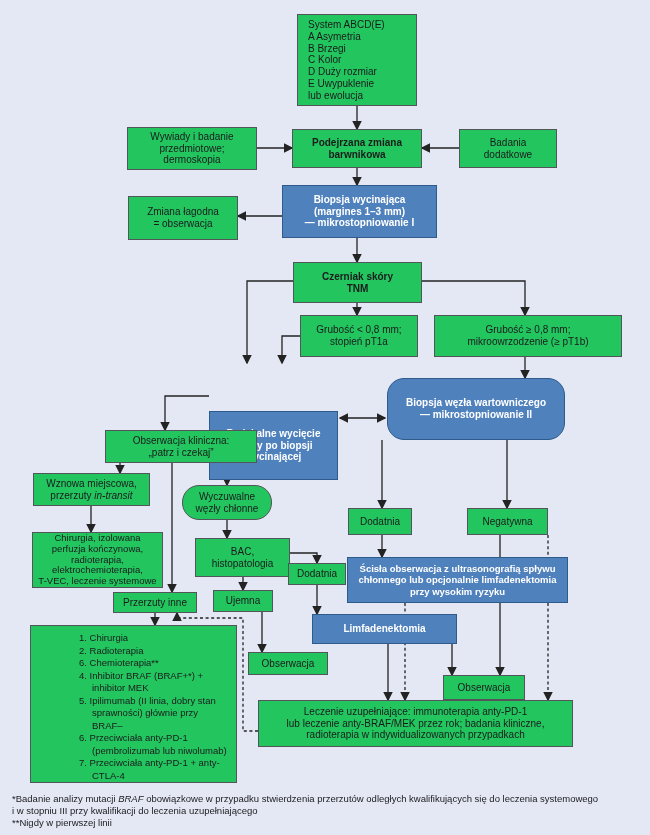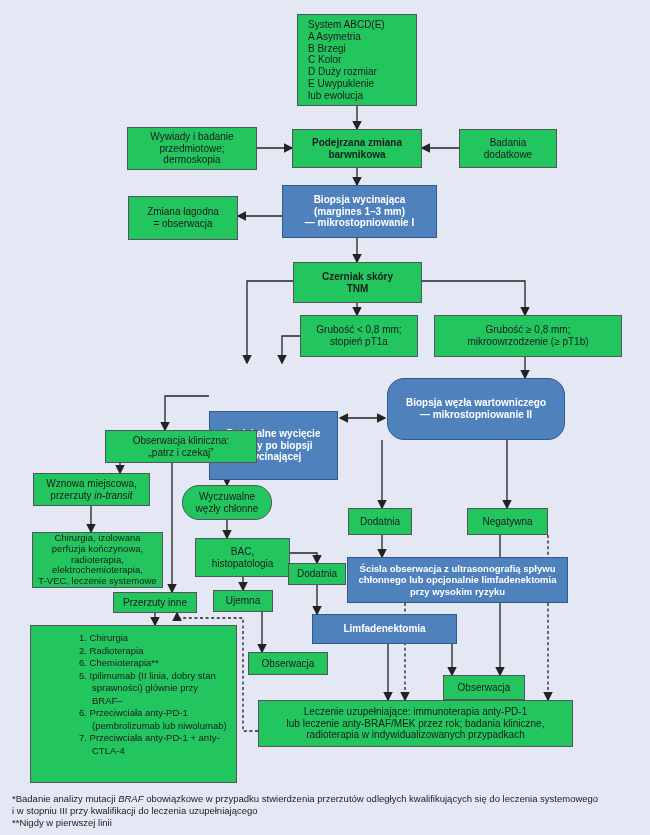--- a/index.html
+++ b/index.html
@@ -217,20 +217,21 @@
 
   <div class="node" style="left:248px;top:652px;width:80px;height:23px;">
     <div class="t">Obserwacja</div>
   </div>
 
   <div class="node left" style="left:30px;top:625px;width:207px;height:158px;">
     <div class="list-items">
       <div class="list-item">1. Chirurgia</div>
       <div class="list-item">2. Radioterapia</div>
       <div class="list-item">6. Chemioterapia**</div>
+      <div class="list-item">4. Inhibitor BRAF (BRAF+*) + inhibitor MEK</div>
       <div class="list-item">5. Ipilimumab (II linia, dobry stan sprawności) głównie przy BRAF–</div>
       <div class="list-item">6. Przeciwciała anty-PD-1 (pembrolizumab lub niwolumab)</div>
       <div class="list-item">7. Przeciwciała anty-PD-1 + anty-CTLA-4</div>
     </div>
   </div>
 
   <div class="node" style="left:443px;top:675px;width:82px;height:25px;">
     <div class="t">Obserwacja</div>
   </div>
 

